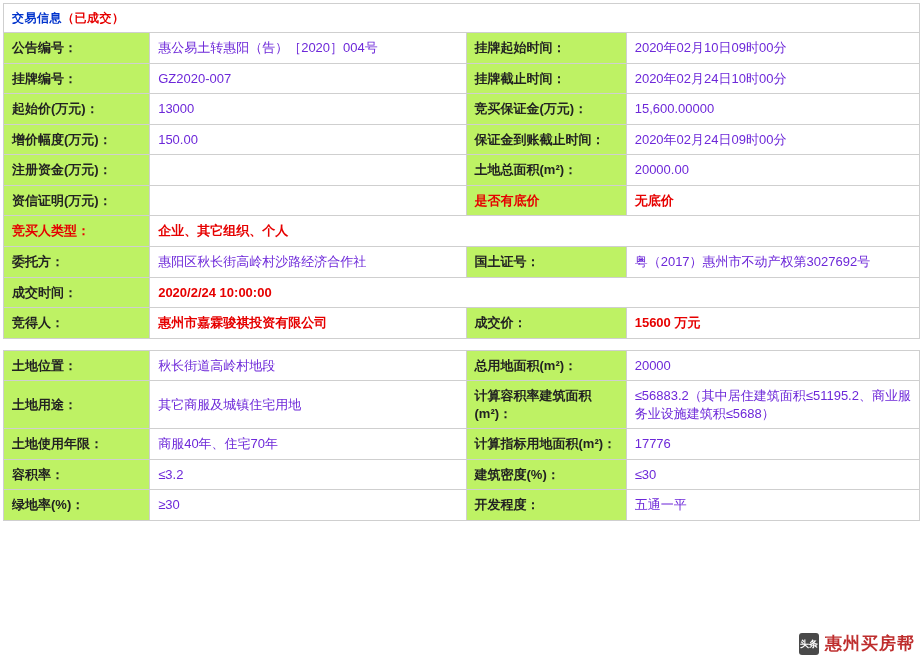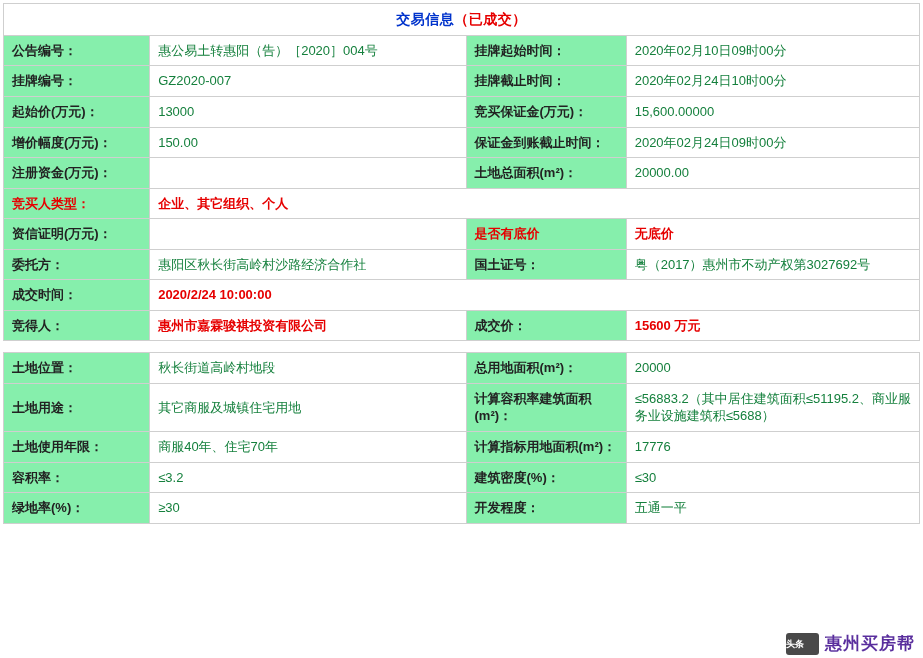--- a/index.html
+++ b/index.html
@@ -29,37 +29,37 @@
     table-layout: fixed;
   }
   table.block td, table.block th {
     border: 1px solid #cfcfcf;
     padding: 6px 8px;
     vertical-align: middle;
     line-height: 1.35;
     word-wrap: break-word;
   }
   .title-cell {
-    text-align: center;
-    font-weight: bold;
-    font-size: 14px;
+    text-align: left;
+    font-weight: bold;
+    font-size: 12px;
     color: #0033cc;
     padding: 7px 4px;
     letter-spacing: 0.5px;
   }
   .title-cell .red {
     color: #e60000;
   }
   .lbl {
     font-weight: bold;
     color: #222222;
-    background: #86efac;
+    background: #bef264;
   }
   .val {
-    color: #15803d;
+    color: #6d28d9;
   }
   .val.strong-red {
     color: #e60000;
     font-weight: bold;
   }
   .lbl.redbold {
     color: #e60000;
     font-weight: bold;
   }
   .spacer {
@@ -79,33 +79,33 @@
   .watermark {
     position: absolute;
     right: 8px;
     bottom: 6px;
     display: flex;
     align-items: center;
     gap: 6px;
     opacity: 0.92;
   }
   .wm-logo {
-    width: 33px;
+    width: 20px;
     height: 22px;
     background: #3a3a3a;
     border-radius: 3px;
     color: #ffffff;
     font-size: 9px;
     line-height: 22px;
-    text-align: left;
+    text-align: center;
     font-weight: bold;
   }
   .wm-text {
     font-size: 17px;
-    color: #4c1d95;
+    color: #b91c1c;
     font-weight: bold;
     letter-spacing: 1px;
   }
 </style>
 </head>
 <body>
 
 <div class="page">
 
   <table class="block">
@@ -151,29 +151,29 @@
       </tr>
 
       <tr>
         <td class="lbl">注册资金(万元)：</td>
         <td class="val"></td>
         <td class="lbl">土地总面积(m²)：</td>
         <td class="val">20000.00</td>
       </tr>
 
       <tr>
-        <td class="lbl redbold">竞买人类型：</td>
-        <td class="val strong-red" colspan="3">企业、其它组织、个人</td>
-      </tr>
-
-      <tr>
         <td class="lbl">资信证明(万元)：</td>
         <td class="val"></td>
         <td class="lbl redbold">是否有底价</td>
         <td class="val strong-red">无底价</td>
+      </tr>
+
+      <tr>
+        <td class="lbl redbold">竞买人类型：</td>
+        <td class="val strong-red" colspan="3">企业、其它组织、个人</td>
       </tr>
 
       <tr>
         <td class="lbl">委托方：</td>
         <td class="val">惠阳区秋长街高岭村沙路经济合作社</td>
         <td class="lbl">国土证号：</td>
         <td class="val">粤（2017）惠州市不动产权第3027692号</td>
       </tr>
 
       <tr>

